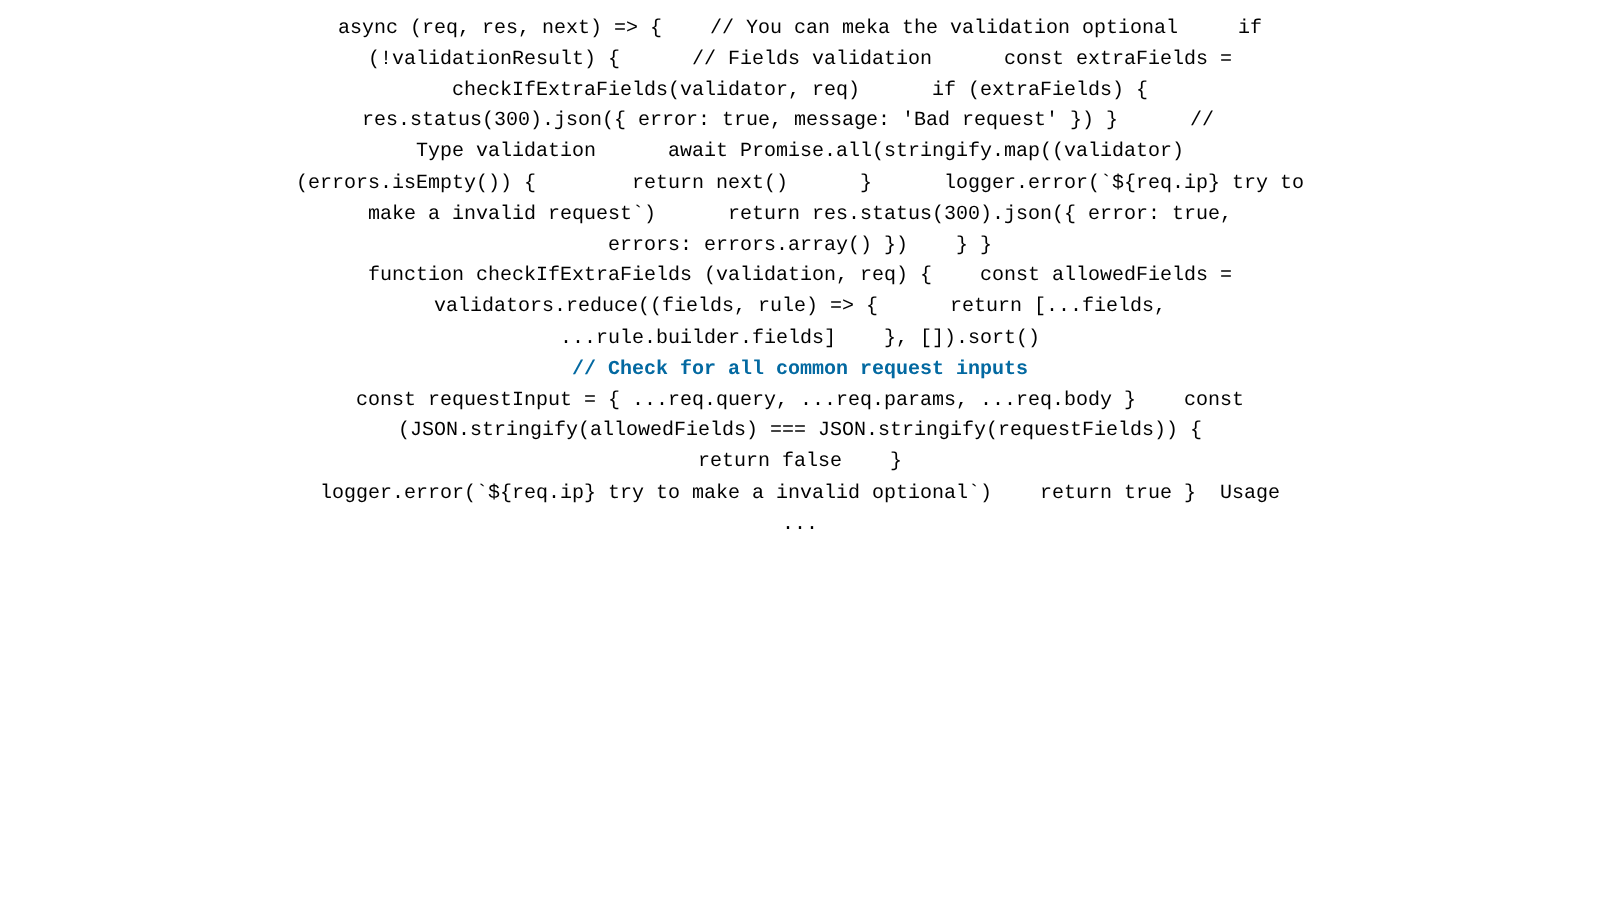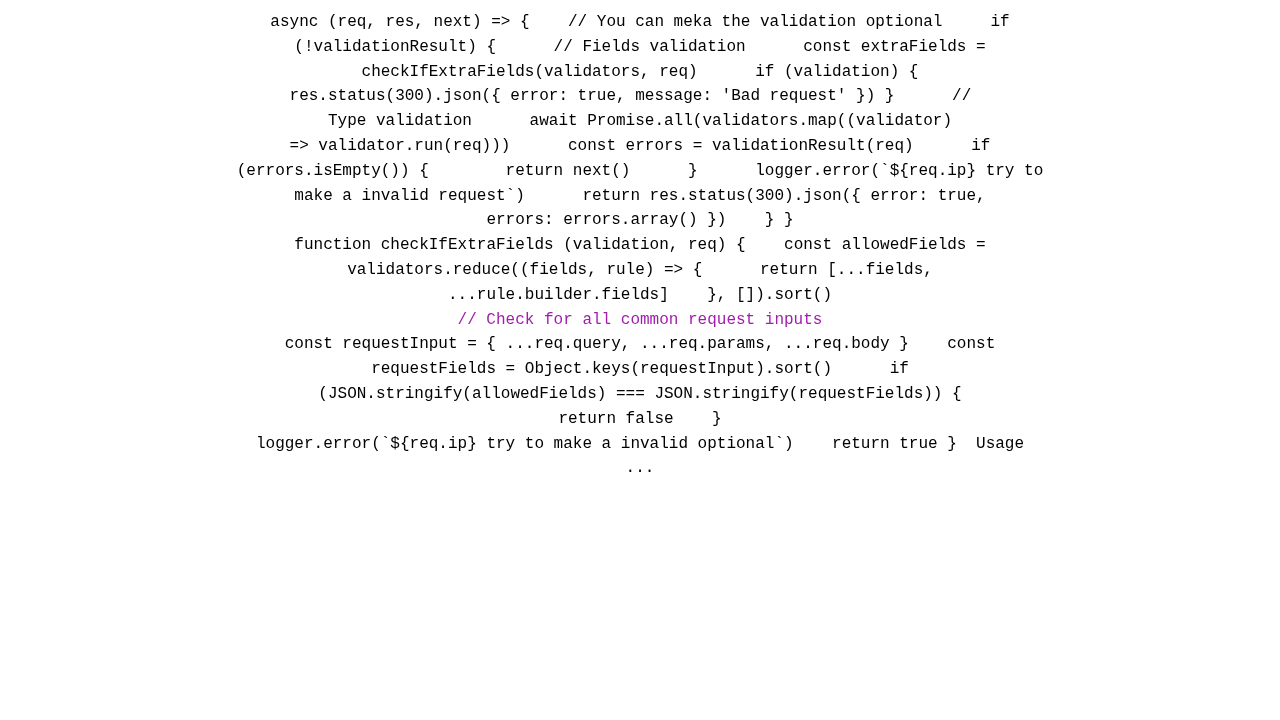--- a/index.html
+++ b/index.html
@@ -34,44 +34,43 @@
       text-align: center;
       padding: 10px 20px;
       width: 100%;
       font-size: 16px;
       line-height: 1.55;
       white-space: pre-wrap;
       word-break: break-word;
     }
 
     .comment {
-      color: #a21caf;
+      color: #0369a1;
+      font-weight: bold;
     }
 
     .code-text {
       color: #000000;
     }
   </style>
 </head>
 <body>
 
 <div class="code-container">
   <div class="code-block" id="code-output"><span class="code-text">async (req, res, next) =&gt; {    // You can meka the validation optional     if
 </span><span class="code-text">(!validationResult) {      // Fields validation      const extraFields =
-</span><span class="code-text">checkIfExtraFields(validators, req)      if (validation) {
+</span><span class="code-text">checkIfExtraFields(validator, req)      if (extraFields) {
 </span><span class="code-text">res.status(300).json({ error: true, message: 'Bad request' }) }      //  
-</span><span class="code-text">Type validation      await Promise.all(validators.map((validator)
-</span><span class="code-text">=&gt; validator.run(req)))      const errors = validationResult(req)      if
+</span><span class="code-text">Type validation      await Promise.all(stringify.map((validator)
 </span><span class="code-text">(errors.isEmpty()) {        return next()      }      logger.error(`${req.ip} try to
 </span><span class="code-text">make a invalid request`)      return res.status(300).json({ error: true,
 </span><span class="code-text">errors: errors.array() })    } }
 </span><span class="code-text">function checkIfExtraFields (validation, req) {    const allowedFields =
 </span><span class="code-text">validators.reduce((fields, rule) =&gt; {      return [...fields,
 </span><span class="code-text">...rule.builder.fields]    }, []).sort()
 </span><span class="comment">// Check for all common request inputs
 </span><span class="code-text">const requestInput = { ...req.query, ...req.params, ...req.body }    const
-</span><span class="code-text">requestFields = Object.keys(requestInput).sort()      if
 </span><span class="code-text">(JSON.stringify(allowedFields) === JSON.stringify(requestFields)) {
 </span><span class="code-text">return false    }
 </span><span class="code-text">logger.error(`${req.ip} try to make a invalid optional`)    return true }  Usage
 </span><span class="code-text">...
 </span></div>
 </div>
 
 </body></html>

